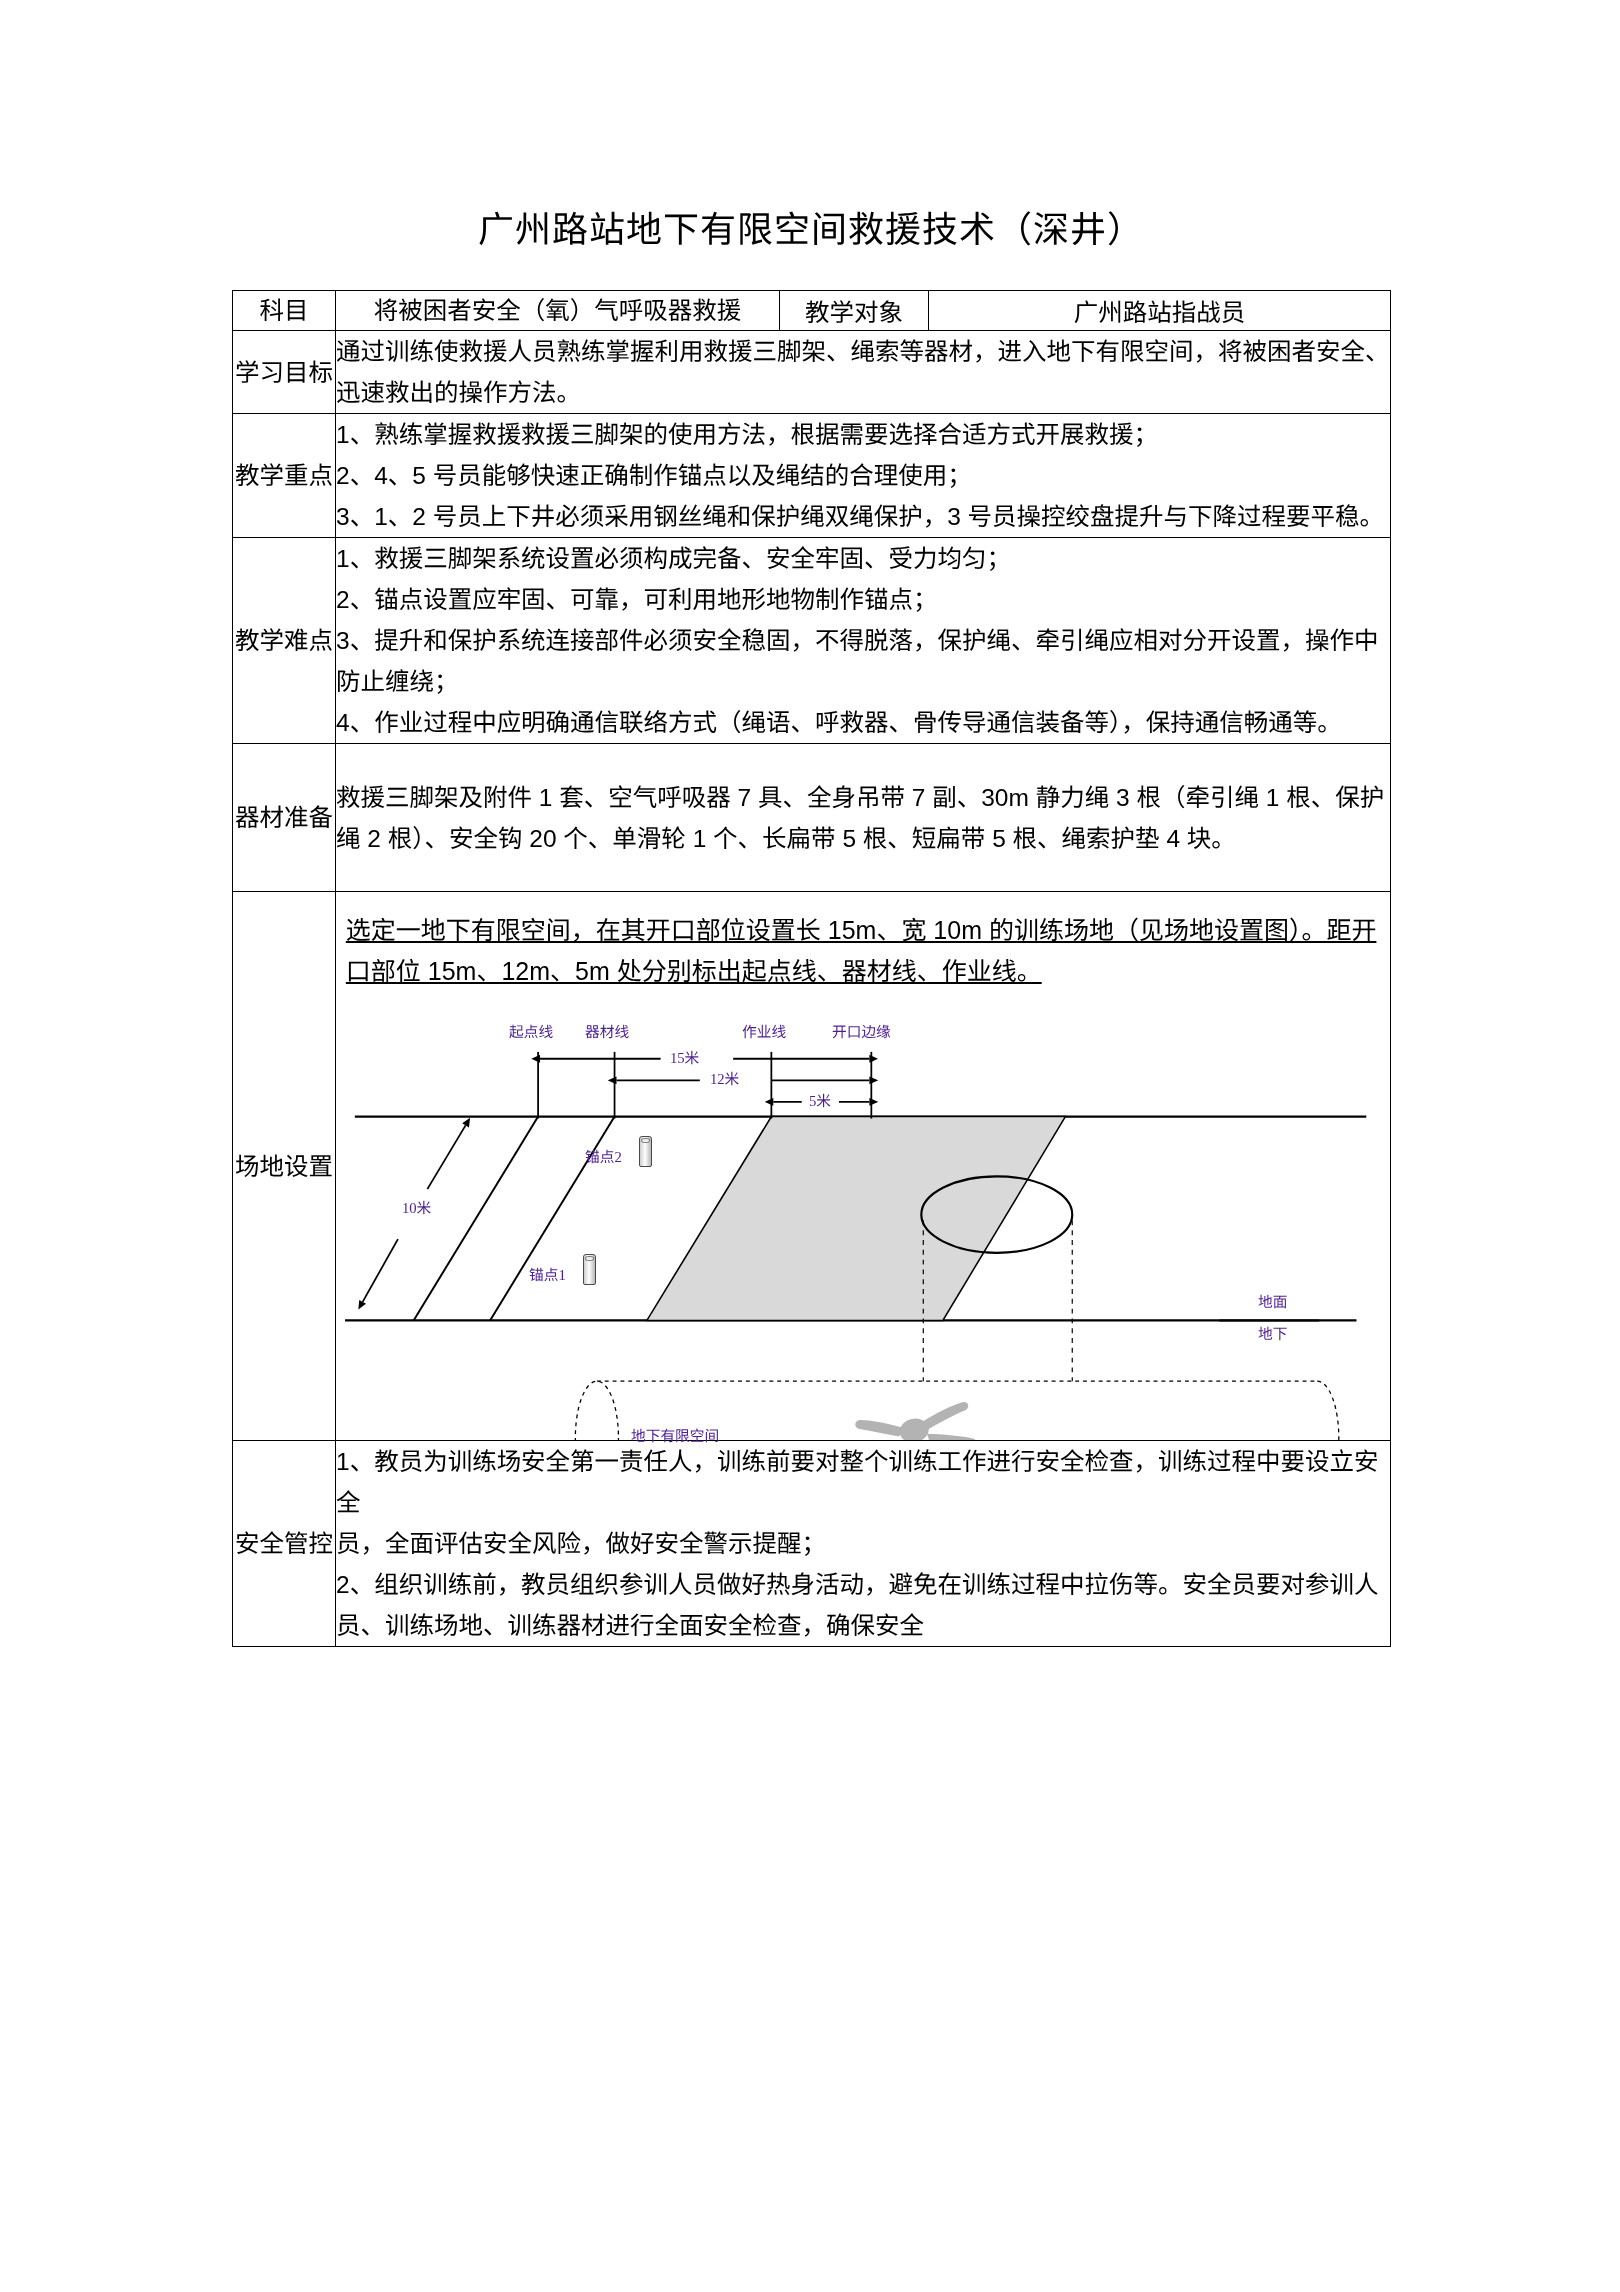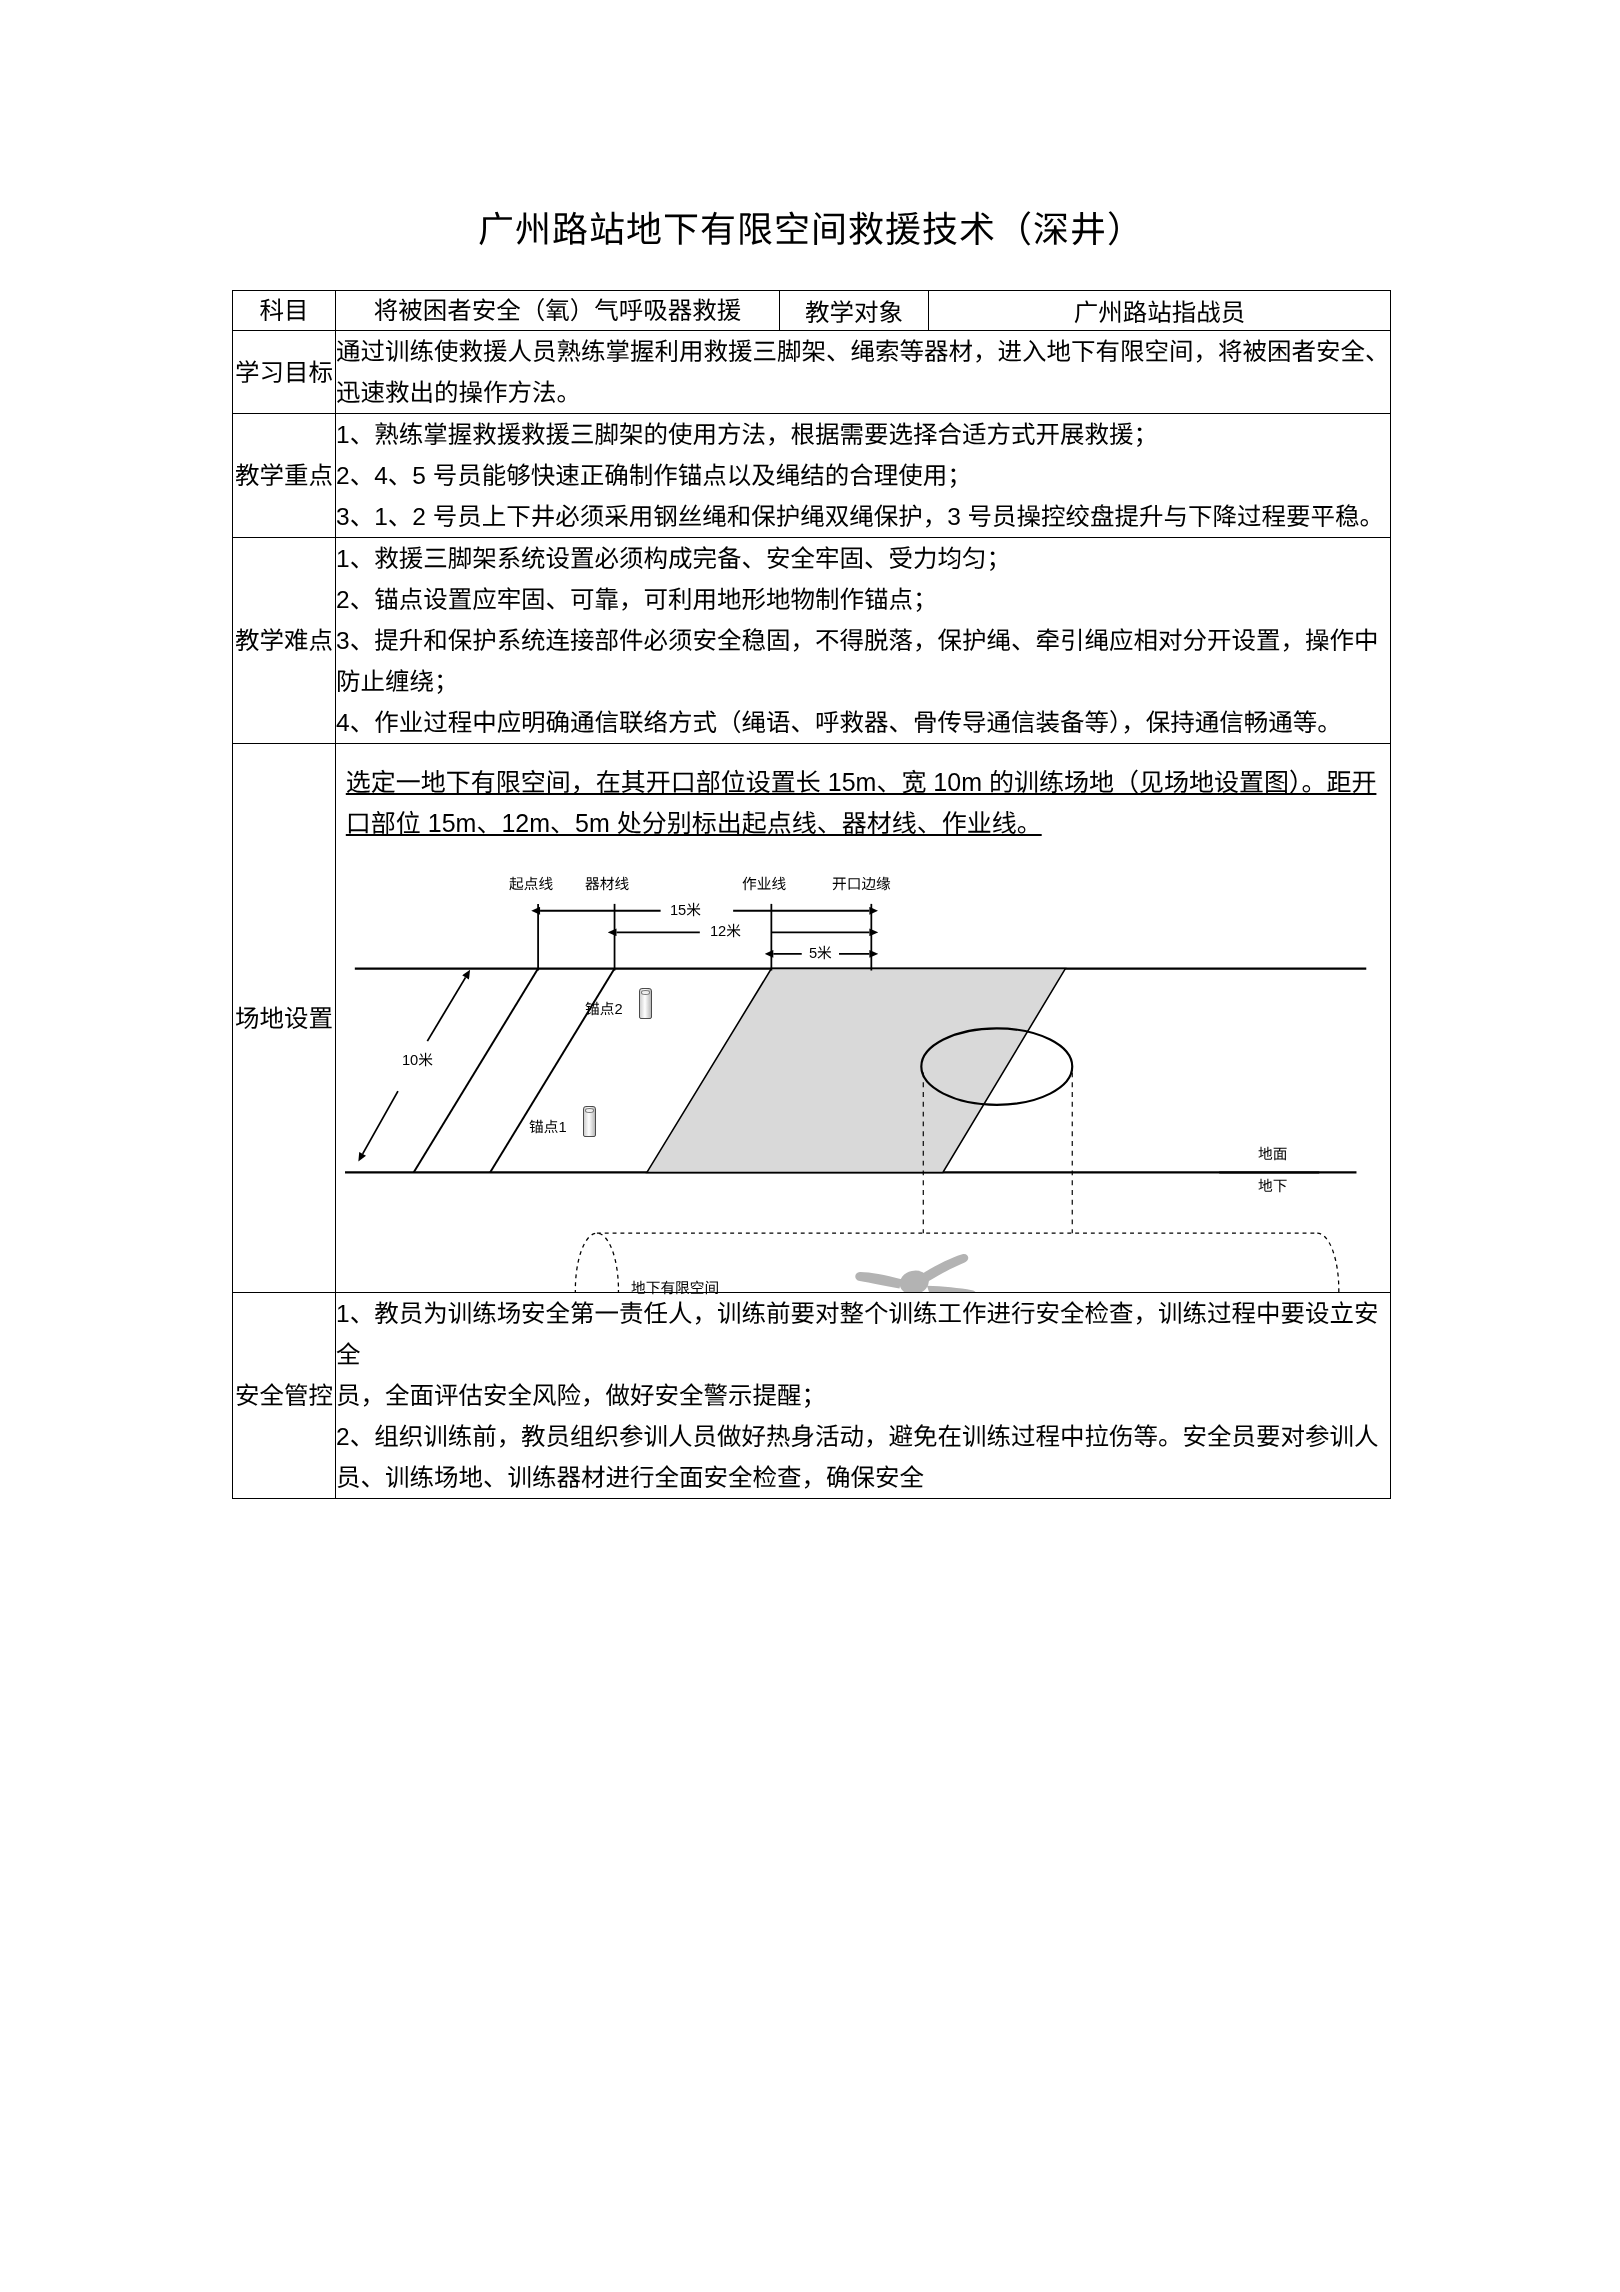--- a/index.html
+++ b/index.html
@@ -101,23 +101,23 @@
   .diagram-wrap {
     position: relative;
     width: 1052px;
     height: 443px;
     margin: 0 auto;
   }
   .dg-txt {
     position: absolute;
     font-size: 14.7px;
     line-height: 17.6px;
-    font-family: Liberation Sans, sans-serif;
+    font-family: Liberation Serif, serif;
     white-space: nowrap;
-    color: #000000;
+    color: #4c1d95;
     text-align: right;
   }
   .anchor-post {
     position: absolute;
     width: 10.8px;
     height: 29px;
     border: 1.2px solid #4a4a4a;
     border-radius: 2.9px 2.9px 2px 2px;
     background: linear-gradient(to right, #cfcfcf, #ffffff 45%, #b8b8b8);
   }
@@ -172,20 +172,24 @@
       <tr>
         <td class="label">教学难点</td>
         <td class="body" colspan="3">
           <p>1、救援三脚架系统设置必须构成完备、安全牢固、受力均匀；</p>
           <p>2、锚点设置应牢固、可靠，可利用地形地物制作锚点；</p>
           <p>3、提升和保护系统连接部件必须安全稳固，不得脱落，保护绳、牵引绳应相对分开设置，操作中防止缠绕；</p>
           <p>4、作业过程中应明确通信联络方式（绳语、呼救器、骨传导通信装备等），保持通信畅通等。</p>
         </td>
       </tr>
 
+      <tr>
+        <td class="label">器材准备</td>
+        <td class="body" colspan="3" style="height:147px">救援三脚架及附件 1 套、空气呼吸器 7 具、全身吊带 7 副、30m 静力绳 3 根（牵引绳 1 根、保护绳 2 根）、安全钩 20 个、单滑轮 1 个、长扁带 5 根、短扁带 5 根、绳索护垫 4 块。</td>
+      </tr>
 
       <tr>
         <td class="label label-vmid">场地设置</td>
         <td class="diagram-cell" colspan="3">
 
           <div class="site-text">
             <p>选定一地下有限空间，在其开口部位设置长 15m、宽 10m 的训练场地（见场地设置图）。距开口部位 15m、12m、5m 处分别标出起点线、器材线、作业线。</p>
           </div>
 
           <div class="diagram-wrap">

